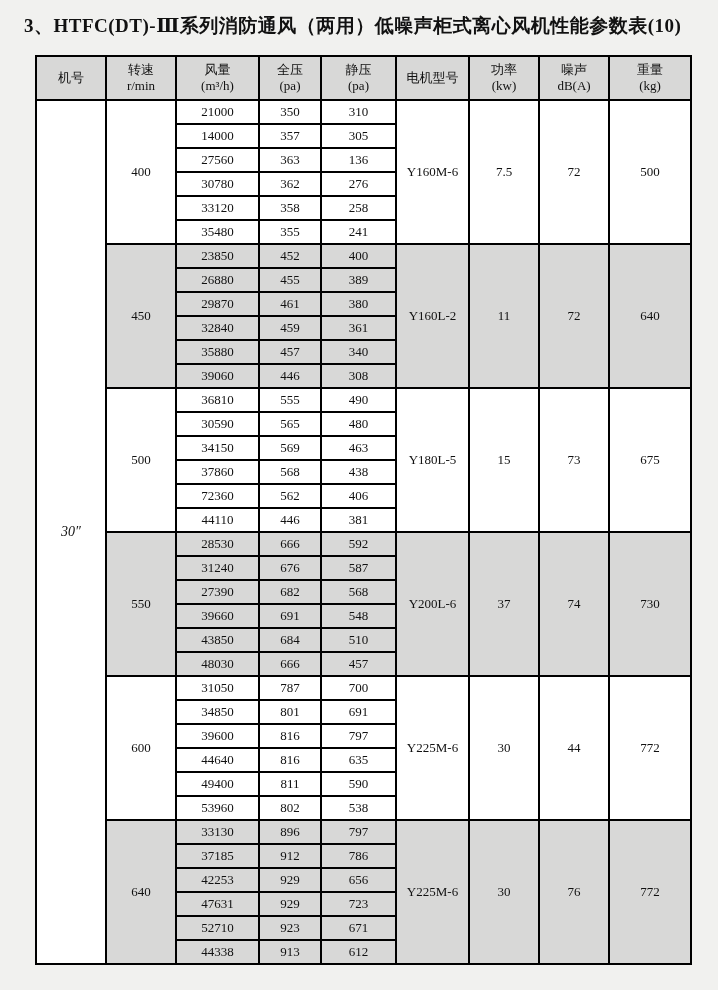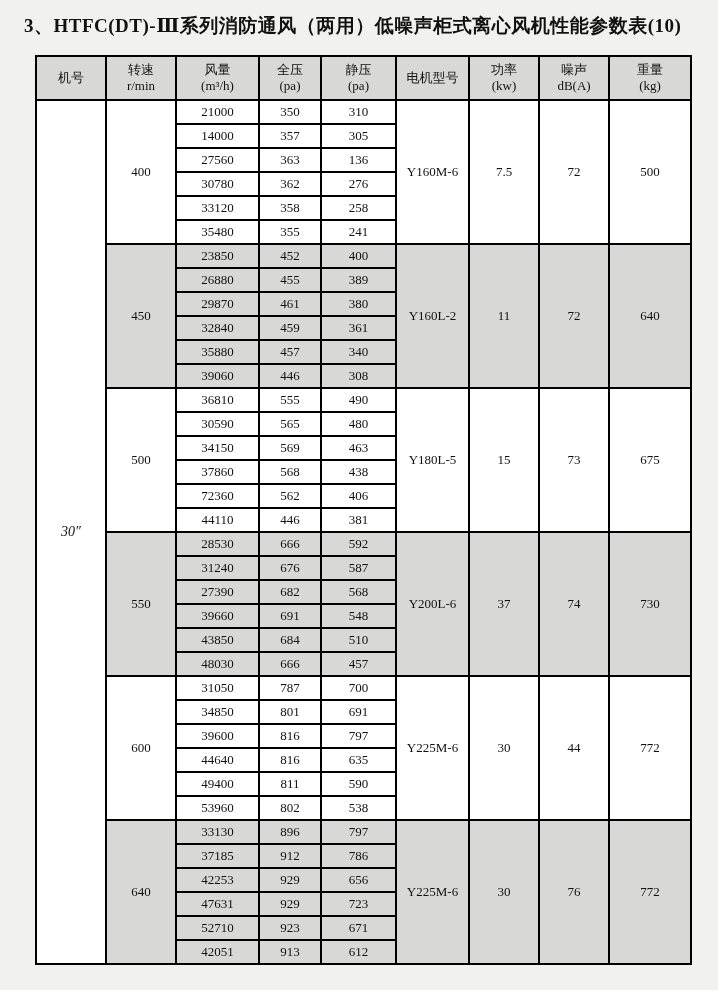--- a/index.html
+++ b/index.html
@@ -310,19 +310,19 @@
           <td class="num-cell">47631</td>
           <td class="num-cell">929</td>
           <td class="num-cell">723</td>
         </tr>
         <tr class="shaded">
           <td class="num-cell">52710</td>
           <td class="num-cell">923</td>
           <td class="num-cell">671</td>
         </tr>
         <tr class="shaded">
-          <td class="num-cell">42051</td>
+          <td class="num-cell">44338</td>
           <td class="num-cell">913</td>
           <td class="num-cell">612</td>
         </tr>
       </tbody>
   </table>
 </div>
 
 </body></html>

